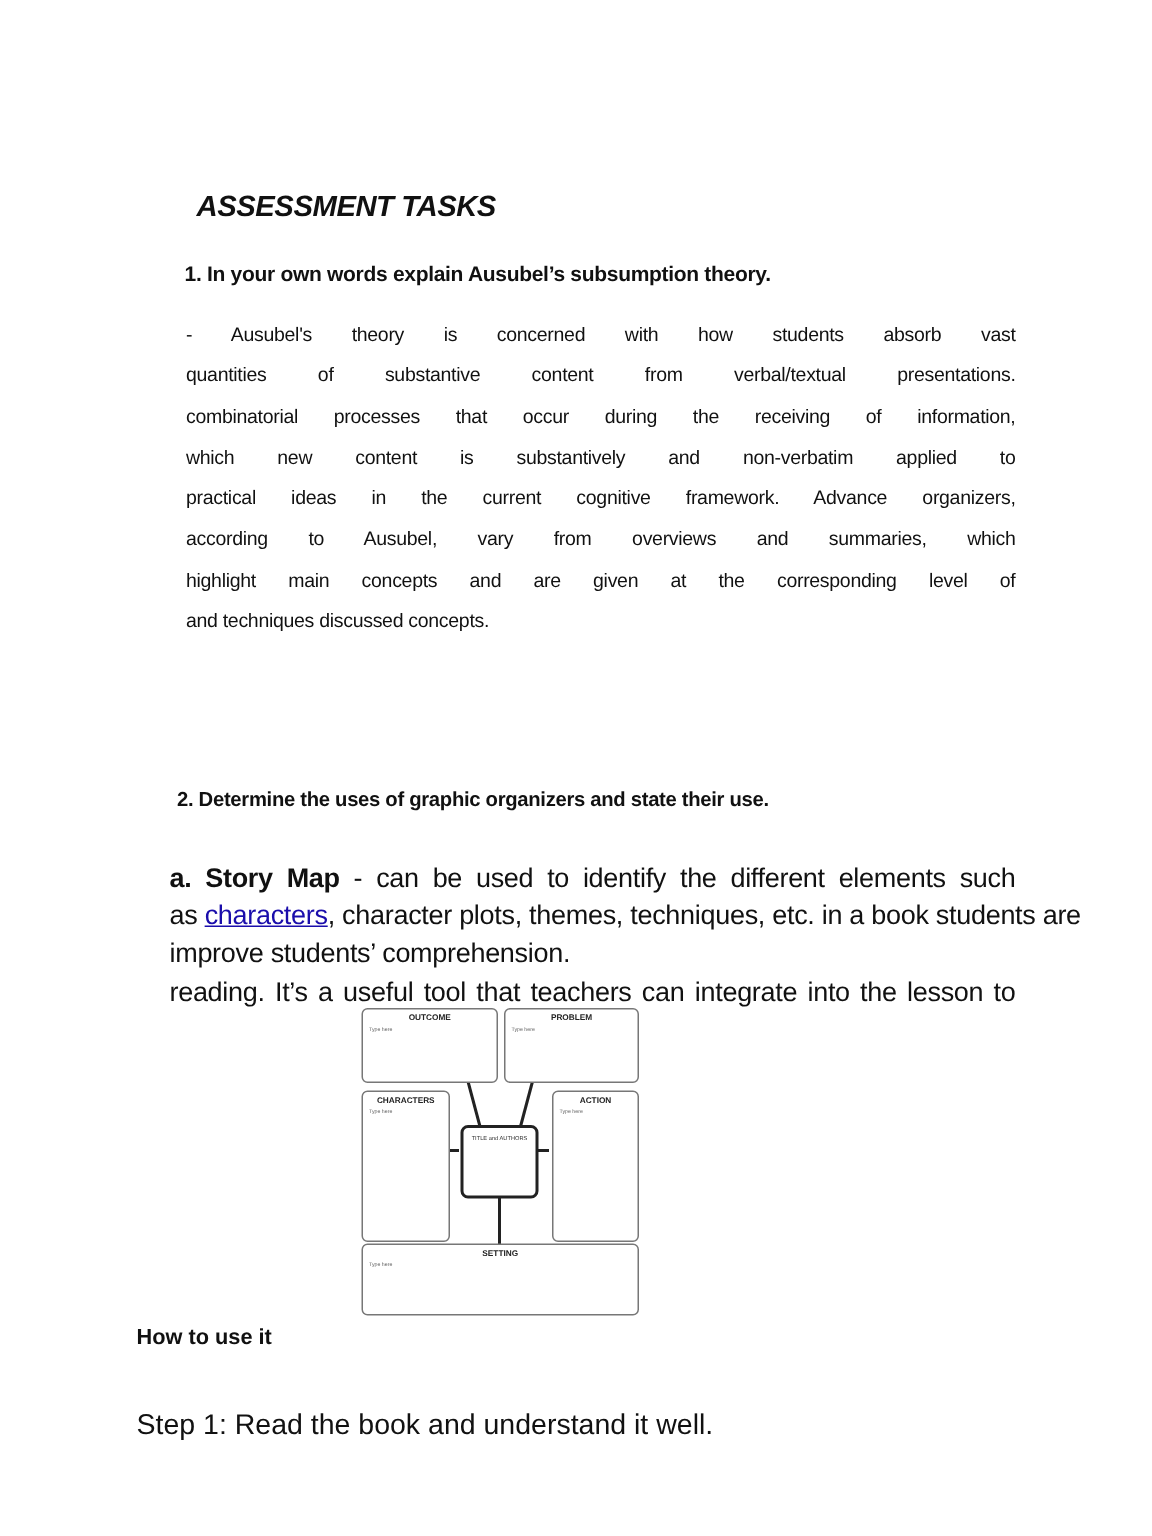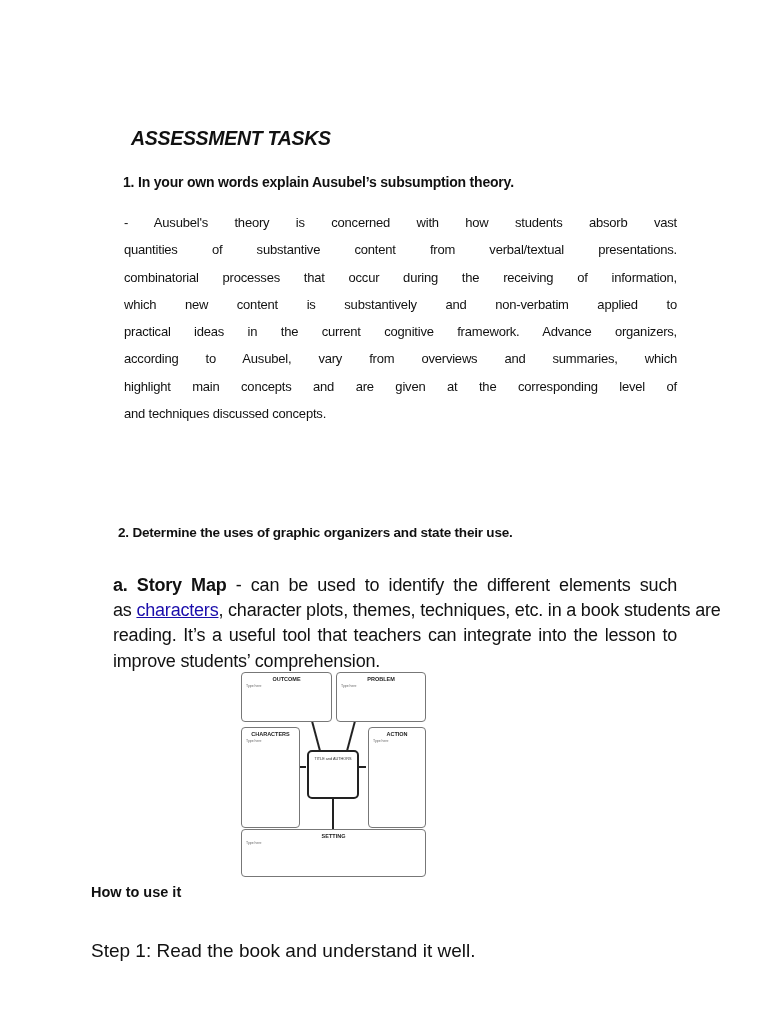--- a/index.html
+++ b/index.html
@@ -44,22 +44,22 @@
   <span class="line">according to Ausubel, vary from overviews and summaries, which</span>
   <span class="line">highlight main concepts and are given at the corresponding level of</span>
   <span class="line last">and techniques discussed concepts.</span>
 </div>
 
 <div class="abs q q2">2. Determine the uses of graphic organizers and state their use.</div>
 
 <div class="abs para p2">
   <span class="line"><span class="b">a. Story Map</span><span> - can be used to identify the different elements such</span></span>
   <span class="line"><span>as </span><span class="link">characters</span><span>, character plots, themes, techniques, etc. in a book students are</span></span>
+  <span class="line last">improve students’ comprehension.</span>
   <span class="line">reading. It’s a useful tool that teachers can integrate into the lesson to</span>
-  <span class="line last">improve students’ comprehension.</span>
 </div>
 
 <div class="abs diagram">
   <svg class="conn" width="190" height="210">
     <line x1="74" y1="53" x2="82" y2="83" stroke="#222" stroke-width="2"></line>
     <line x1="117" y1="53" x2="109" y2="83" stroke="#222" stroke-width="2"></line>
     <line x1="62" y1="99" x2="68" y2="99" stroke="#222" stroke-width="2"></line>
     <line x1="120" y1="99" x2="128" y2="99" stroke="#222" stroke-width="2"></line>
     <line x1="95" y1="129" x2="95" y2="162" stroke="#222" stroke-width="2"></line>
   </svg>

